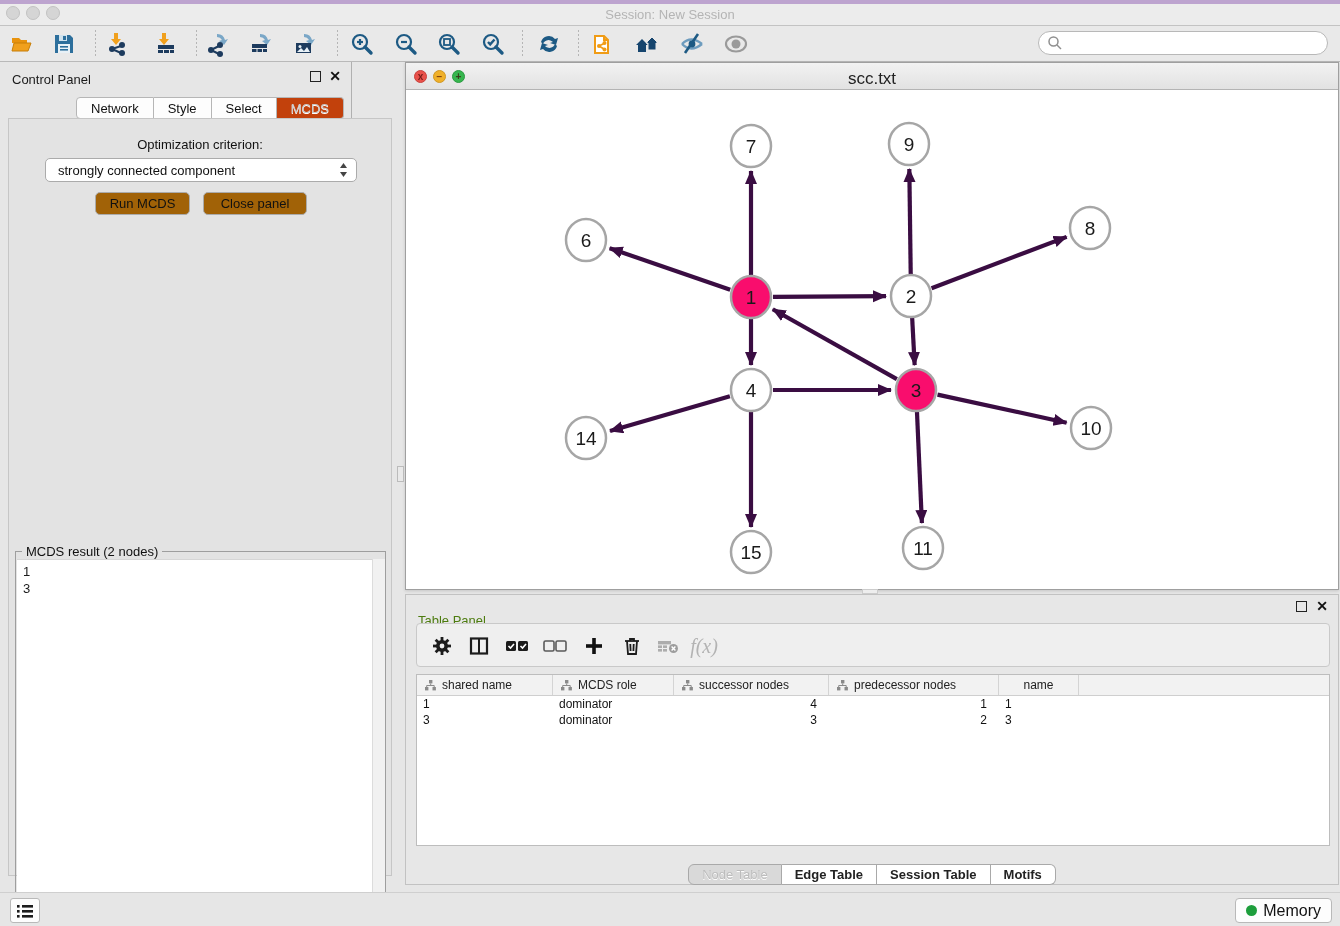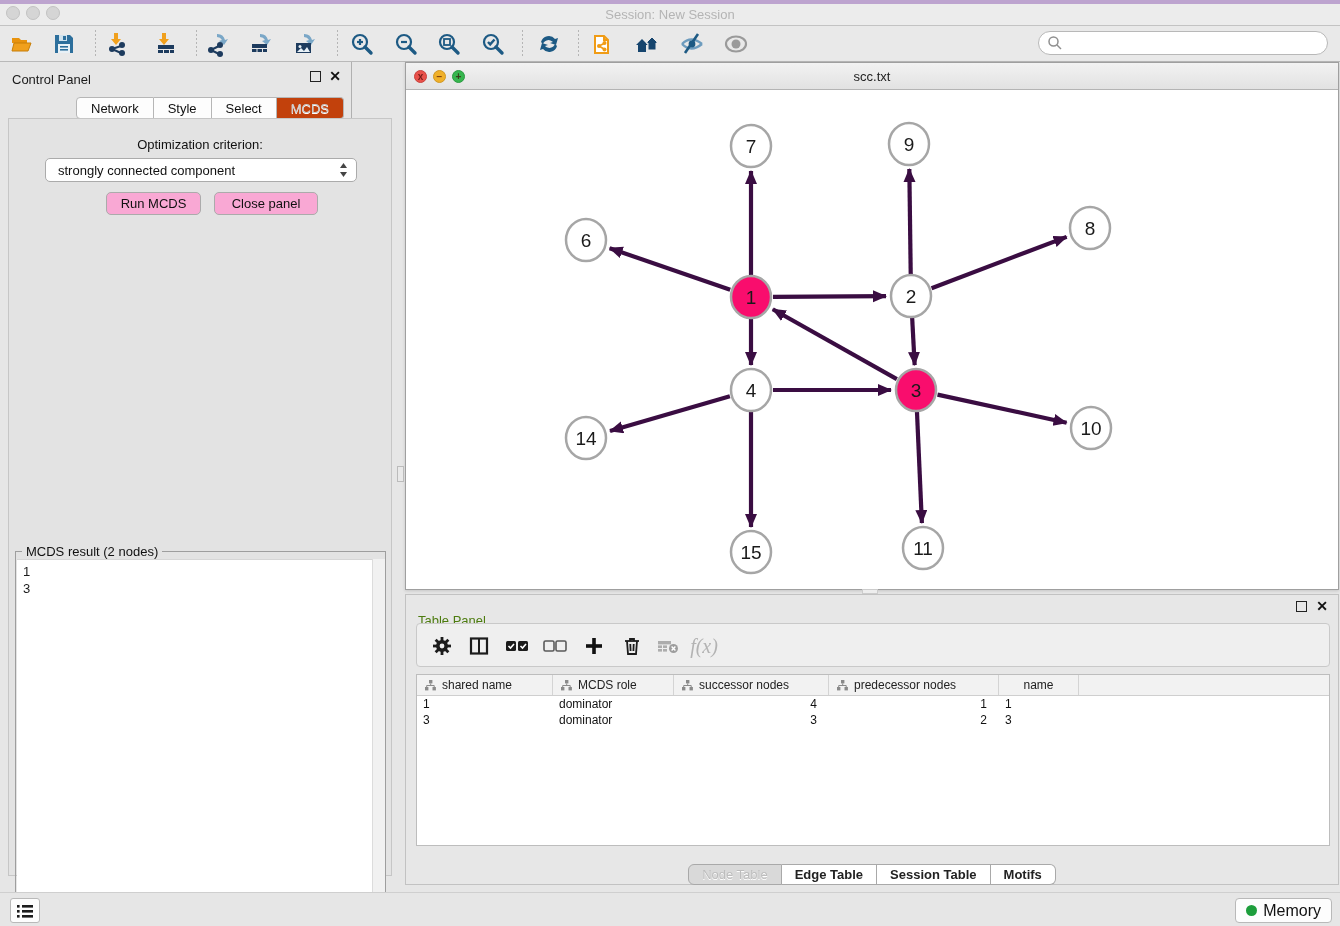--- a/index.html
+++ b/index.html
@@ -37,36 +37,36 @@
     font-size:13px; display:flex; align-items:center; cursor:pointer; color:#111; }
   .cp-tab:first-child { border-left:1px solid #b6b6b6; border-radius:4px 0 0 4px; }
   .cp-tab:last-child { border-radius:0 4px 4px 0; }
   .cp-tab.active { background:#c2410c; color:#c9c9c9; text-shadow:0 1px 0 #fff; }
   .cp-content { position:absolute; left:8px; top:56px; width:384px; height:758px;
     background:#e3e3e3; border:1px solid #c6c6c6; }
   .opt-label { position:absolute; left:0; width:100%; top:18px; text-align:center; font-size:13px; color:#111; }
   .dropdown { position:absolute; left:36px; top:39px; width:312px; height:24px; background:#fff;
     border:1px solid #ababab; border-radius:5px; display:flex; align-items:center; padding:0 8px 0 12px; cursor:pointer; }
   .dropdown .dd-label { flex:1; font-size:13px; color:#111; }
-  .cp-button { position:absolute; height:23px; background:#f9a8d4; border:1px solid #ababab; border-radius:5px;
-    font-size:13px; display:flex; align-items:center; justify-content:center; cursor:pointer; color:#111;margin-left:11px; }
+  .cp-button { position:absolute; height:23px; background:#a16207; border:1px solid #ababab; border-radius:5px;
+    font-size:13px; display:flex; align-items:center; justify-content:center; cursor:pointer; color:#111; }
   #run-btn { left:86px; top:73px; width:95px; }
   #close-panel-btn { left:194px; top:73px; width:104px; }
   .groupbox { position:absolute; left:6px; top:432px; width:371px; height:382px;
     border:1px solid #9e9e9e; }
   .groupbox .legend { position:absolute; left:6px; top:-8px; background:#e3e3e3; padding:0 4px; font-size:13px; color:#111; }
   .result-area { position:absolute; left:1px; top:7px; width:368px; height:373px; background:#fff;
     border-top:1px solid #d6d6d6; font-size:13px; line-height:17px; padding:3px 0 0 6px; white-space:pre-line; }
   .result-scroll { position:absolute; right:0; top:7px; width:13px; height:373px; background:#f1f1f1; border-left:1px solid #dcdcdc; }
   
   .net-window { position:absolute; left:405px; top:62px; width:934px; height:528px;
     background:#fff; border:1px solid #9f9f9f; box-shadow:0 1px 3px rgba(0,0,0,.15); }
   .net-titlebar { position:absolute; left:0; top:0; width:100%; height:27px;
     background:linear-gradient(#f2f2f2,#e2e2e2); border-bottom:1px solid #b4b4b4; }
-  .net-title { position:absolute; left:0; right:0; top:6px; text-align:center; font-size:13px; color:#222; }
+  .net-title { position:absolute; left:0; right:0; top:6px; text-align:center; font-size:17px; color:#222; }
   .traffic { position:absolute; left:8px; top:7px; display:flex; gap:6px; }
   .traffic span { width:13px; height:13px; border-radius:50%; display:flex; align-items:center; justify-content:center;
     font-size:10px; font-weight:bold; color:rgba(60,0,0,.65); cursor:pointer; }
   .t-red { background:#e9514a; border:1px solid #c8423d; }
   .t-yellow { background:#f0b029; border:1px solid #cf9722; color:rgba(90,60,0,.7); }
   .t-green { background:#36b64e; border:1px solid #2a9a40; color:rgba(0,70,0,.7); }
   .net-canvas { position:absolute; left:0; top:27px; width:932px; height:499px; background:#ffffff; }
   .vsplit-grip { position:absolute; left:397px; top:466px; width:7px; height:16px; border:1px solid #bbb; background:#e9e9e9; }
   .hsplit-grip { position:absolute; left:862px; top:589px; width:16px; height:5px; border:1px solid #ccc; background:#eee; }
   

